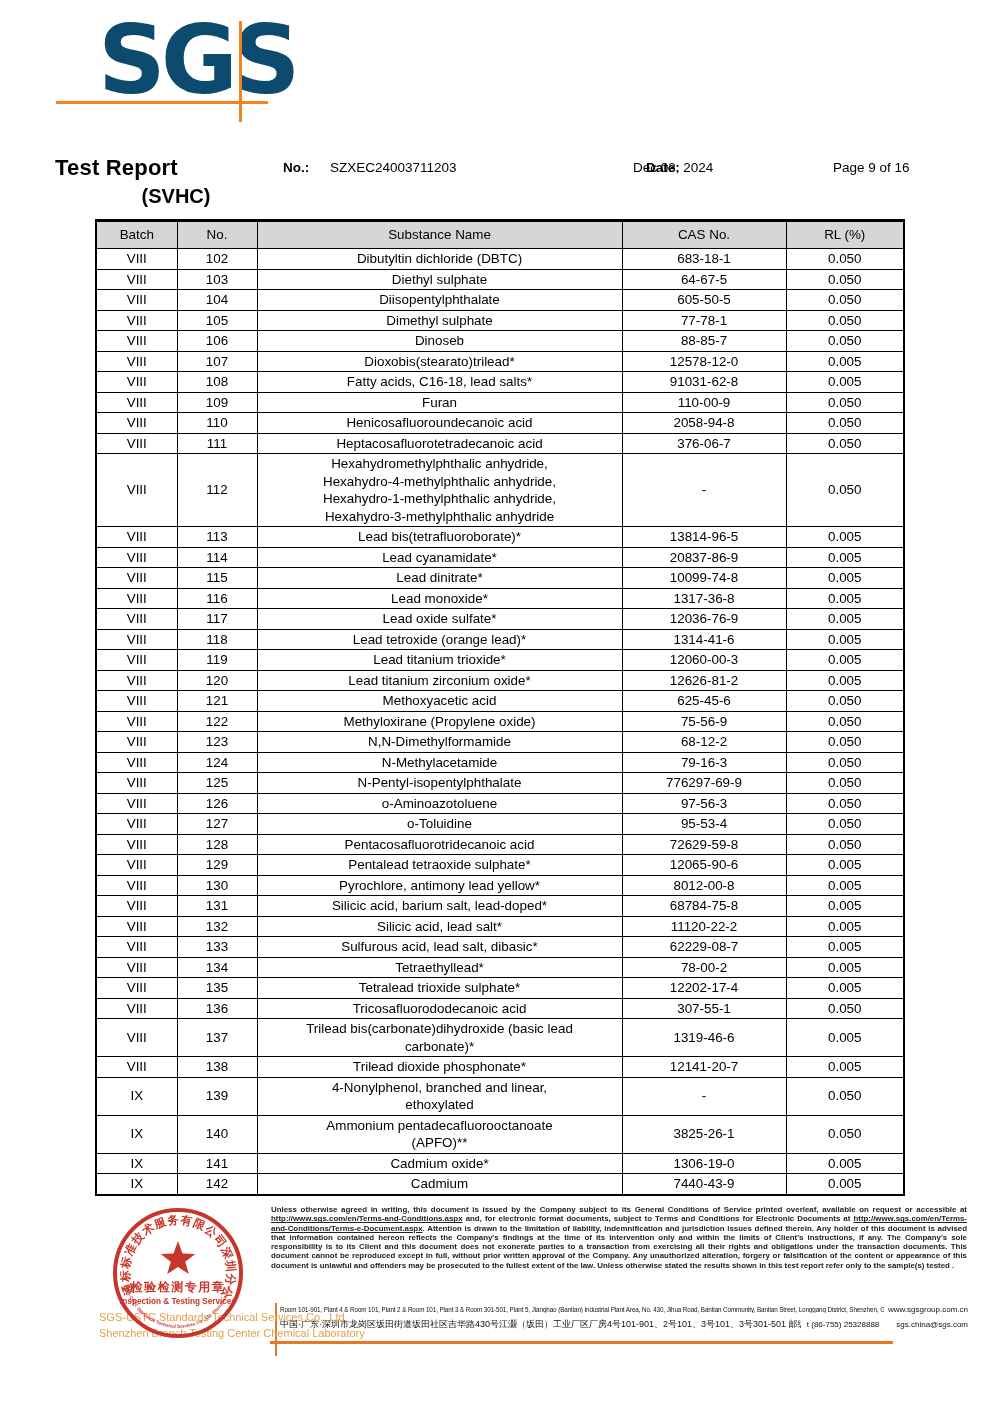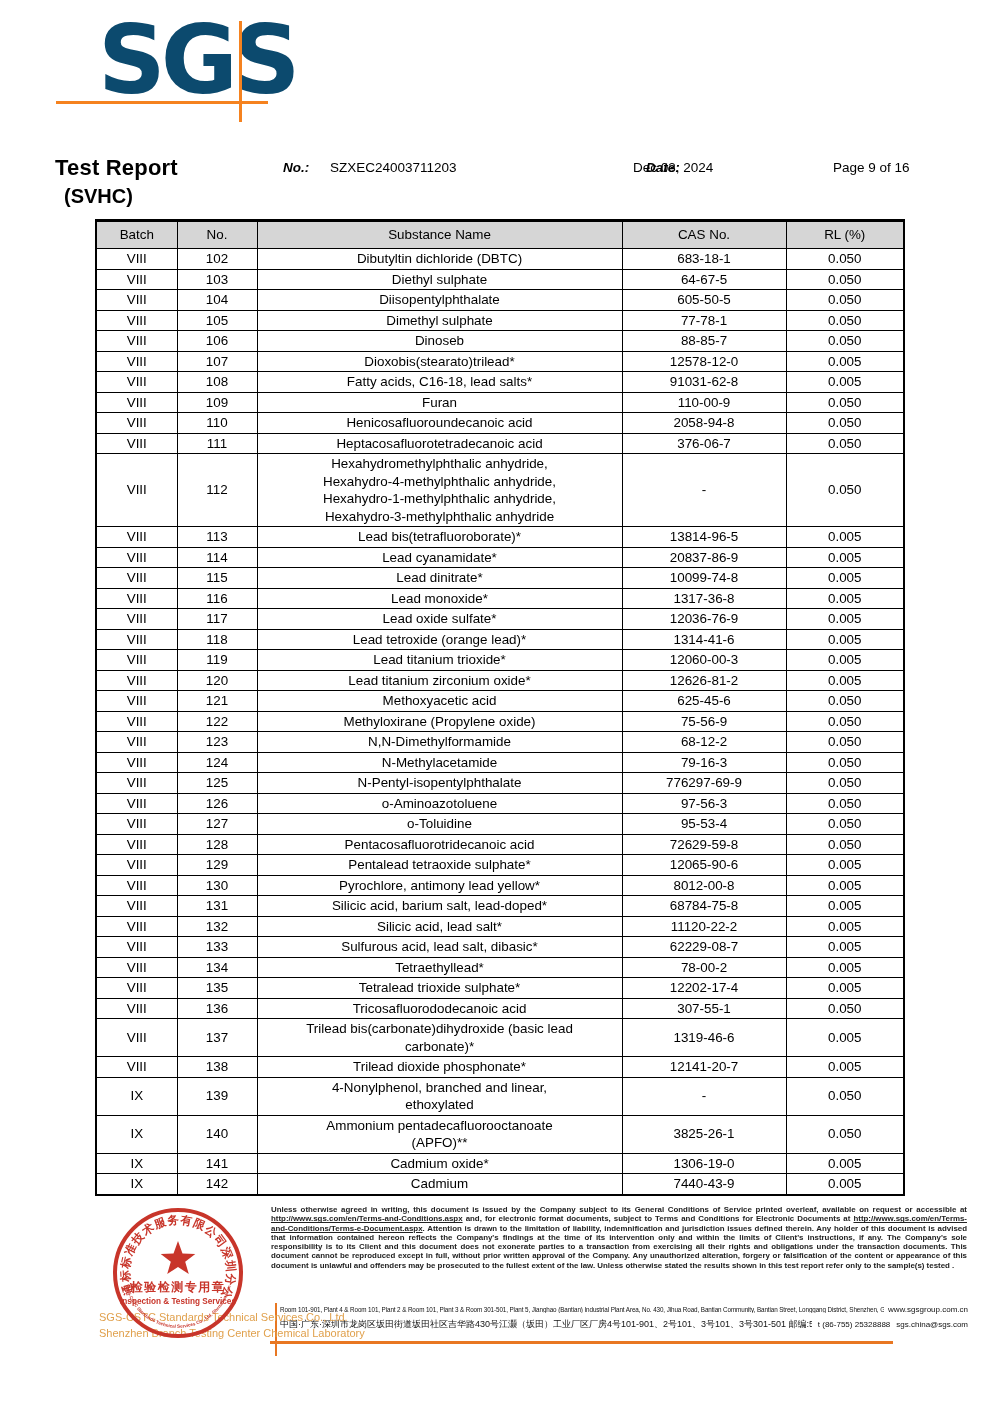--- a/index.html
+++ b/index.html
@@ -15,23 +15,23 @@
     position:absolute; left:50px; top:14px;
     font-family:"DejaVu Sans","Liberation Sans",sans-serif;
     font-weight:bold; font-size:94px; line-height:94px;
     letter-spacing:-5px; color:#0c4a6e;margin-left:48px;
   }
   .logo-vline { position:absolute; left:239px; top:21px; width:3px; height:101px; background:#f5821f; }
   .logo-hline { position:absolute; left:56px; top:101px; width:212px; height:3px; background:#f5821f; }
 
   .title-block { position:absolute; left:55px; top:155px; width:210px; text-align:left; }
   .title-line1 { font-size:22px; font-weight:bold; letter-spacing:0.2px; }
-  .title-line2 { font-size:20px; font-weight:bold; margin-top:4px; margin-left:9px; }
-
-  .meta-label { position:absolute; top:160px; font-size:13.5px; font-weight:bold;font-style:italic; }
+  .title-line2 { font-size:20px; font-weight:bold; margin-top:4px; margin-left:32px;text-align:center; }
+
+  .meta-label { position:absolute; top:160px; font-size:13.5px; font-weight:bold; }
   .meta-value { position:absolute; top:160px; font-size:13.5px; }
   .no-label   { left:283px; }
   .no-value   { left:330px; }
   .date-label { left:598px;padding-left:48px; }
   .date-value { left:633px; }
   .page-num   { position:absolute; top:160px; left:833px; font-size:13.5px; }
 
   
   table.substances {
     position:absolute; left:95px; top:219px; width:808px;
@@ -65,21 +65,21 @@
     color:#e87722;
   }
   .attention .lnk { text-decoration:underline; }
 
   .address-block { position:absolute; left:280px; top:1305px; width:688px; }
   .addr-row { display:flex; justify-content:space-between; align-items:baseline; }
   .addr-en    { font-size:6.3px; color:#111; letter-spacing:-0.1px; white-space:nowrap; overflow:hidden; }
   .addr-web   { font-size:8px; color:#111; margin-left:4px; white-space:nowrap; }
   .addr-cn    { font-size:9px; color:#111; margin-top:4px; white-space:nowrap; overflow:hidden; }
   .addr-tel   { font-size:8px; color:#111; margin-left:6px; white-space:nowrap; }
-  .addr-email { font-size:8px; color:#111; margin-left:6px; white-space:nowrap; }
+  .addr-email { font-size:8px; color:#111; margin-left:17px; white-space:nowrap; }
   .addr-vbar  { position:absolute; left:275px; top:1303px; width:2px; height:53px; background:#e87722; }
   .footer-rule { position:absolute; left:270px; top:1341px; width:623px; height:2.5px; background:#e87722; }
 
   .member-line { position:absolute; left:664px; top:1347px; width:200px; font-size:13px; color:#111; text-align:right; }
 </style>
 </head>
 <body>
 
 <div class="page">
 

